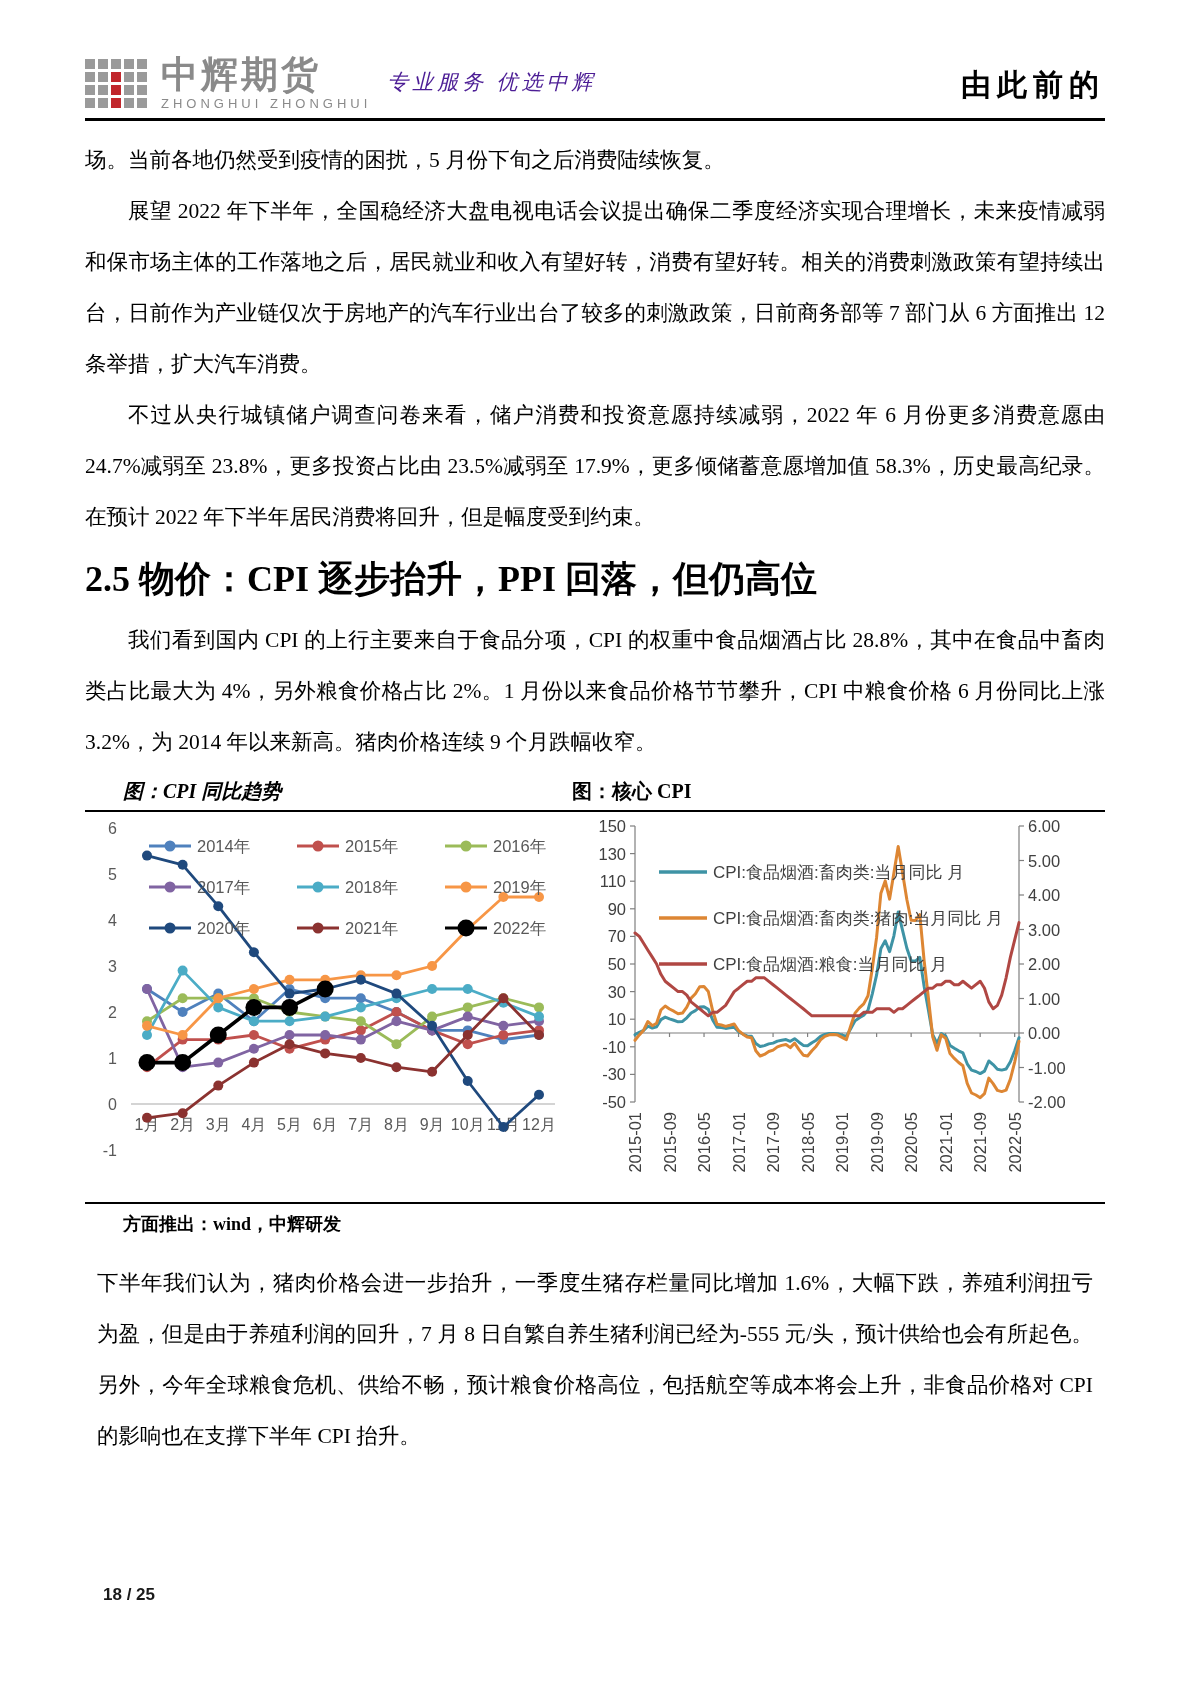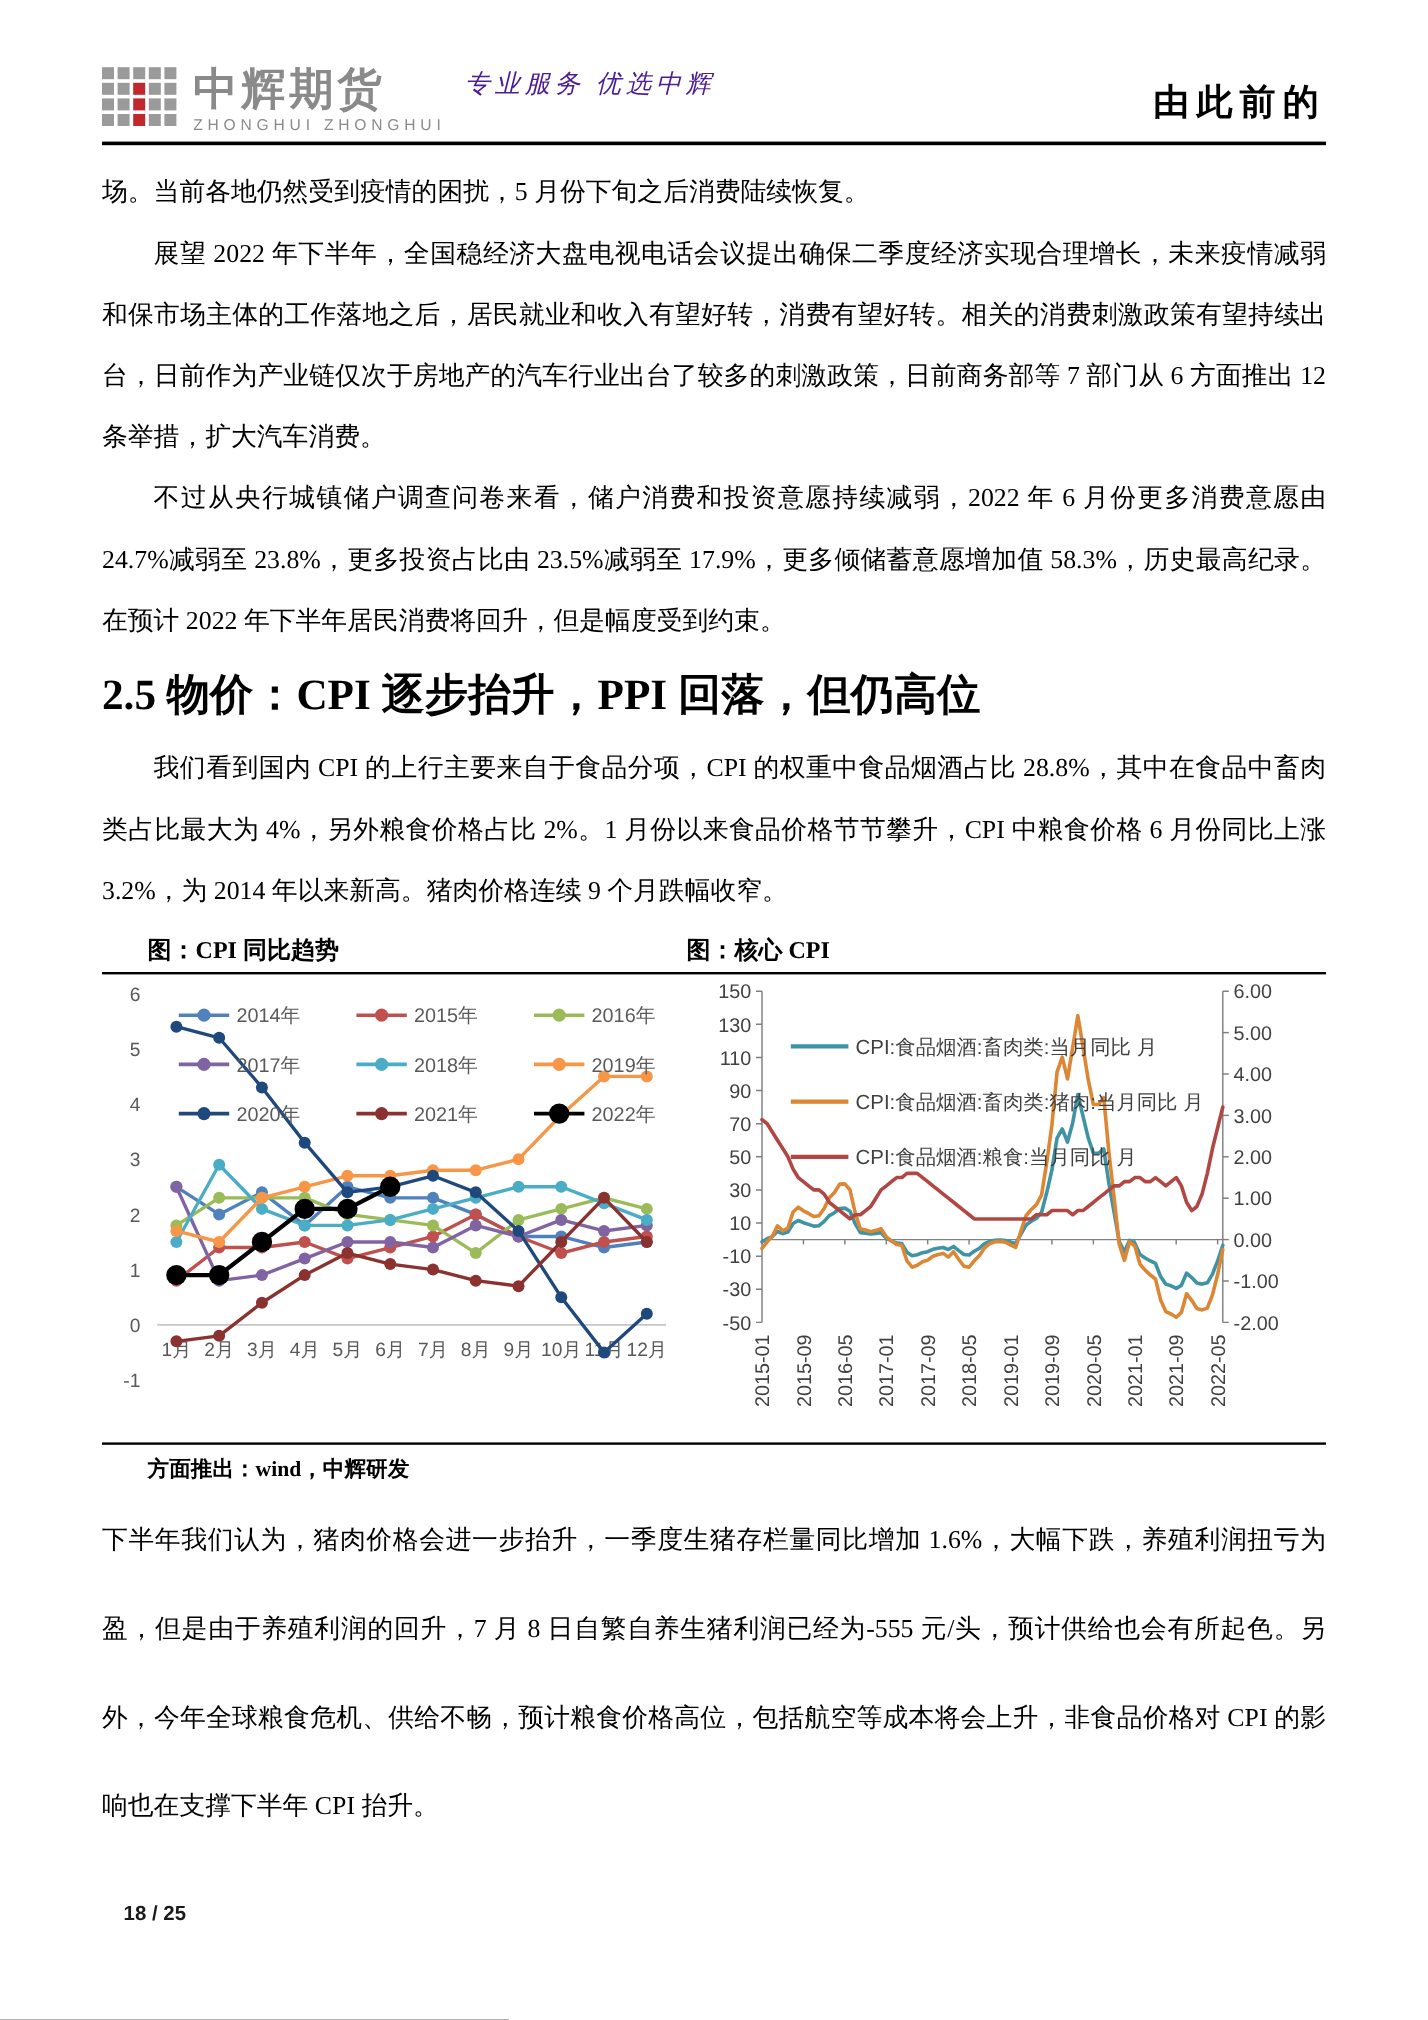--- a/index.html
+++ b/index.html
@@ -3,41 +3,41 @@
 <meta charset="utf-8">
 <style>
   html,body{margin:0;padding:0;background:#7d7d7d;}
   .page{position:relative;width:1190px;height:1683px;margin:0 auto;background:#ffffff;
         font-family:"Liberation Serif",serif;color:#000;overflow:hidden;}
   .doc{position:absolute;left:85px;top:36px;width:1020px;}
 
   
   .hdr{display:flex;justify-content:space-between;align-items:flex-end;
        border-bottom:3px solid #000;padding-bottom:8px;height:74px;}
-  .brand{display:flex;align-items:flex-start;}
+  .brand{display:flex;align-items:center;}
   .logo-grid{display:grid;grid-template-columns:repeat(5,10px);grid-auto-rows:10px;gap:3px;margin-right:14px;}
   .logo-grid i{background:var(--logo-gray,#9a9a9a);display:block;}
   .logo-grid i.r{background:var(--logo-red,#c1272d);}
   .brand-text{line-height:1;}
   .brand-cn{font-size:37px;font-weight:700;color:#8a8a8a;letter-spacing:3px;font-family:"Liberation Sans",sans-serif;}
   .brand-en{font-size:13px;color:#8a8a8a;letter-spacing:4px;margin-top:4px;font-family:"Liberation Sans",sans-serif;}
   .brand-tag{font-size:21px;color:#4c1d95;margin-left:16px;margin-bottom:2px;font-style:italic;letter-spacing:4px;}
   .doc-type{font-size:30px;font-weight:700;letter-spacing:6px;margin-bottom:4px;}
 
   
   .bodytext{margin-top:14px;}
   .bodytext p{margin:0;font-size:21.5px;line-height:51px;text-align:justify;}
   .bodytext p.ind{text-indent:2em;}
   h2.sec{font-size:36px;font-weight:700;margin:16px 0 16px 0;line-height:40px;}
 
   
   .charts{margin-top:10px;}
   .chart-titles{position:relative;height:32px;}
   .chart-titles span{position:absolute;font-size:20px;font-weight:700;}
-  .ct-left{left:38px;}
+  .ct-left{left:38px;font-style:italic;}
   .ct-right{left:487px;}
   .rule{height:0;border-top:2.5px solid #000;}
   .chart-row{display:flex;align-items:flex-start;padding-top:2px;}
   svg text{font-family:"Liberation Sans",sans-serif;}
   .ax{font-size:16px;fill:#595959;}
   .lg{font-size:16.5px;fill:#595959;}
   .ax2{font-size:16.5px;fill:#404040;}
   .lg2{font-size:17px;fill:#404040;}
   .source{font-size:18px;font-weight:700;padding:8px 0 10px 38px;font-family:"Liberation Serif",serif;}
 
@@ -377,18 +377,18 @@
             <g>
               <line x1="96" y1="150" x2="144" y2="150" stroke="#b04743" stroke-width="3.5"></line>
               <text x="150" y="156" class="lg2">CPI:食品烟酒:粮食:当月同比 月</text>
             </g>
           </svg>
       </div>
       <div class="rule"></div>
       <div class="source">方面推出：wind，中辉研发</div>
     </div>
 
-    <p class="ind" style="margin:0;font-size:21.5px;line-height:74px;text-align:justify;">下半年我们认为，猪肉价格会进一步抬升，一季度生猪存栏量同比增加 1.6%，大幅下跌，养殖利润扭亏为盈，但是由于养殖利润的回升，7 月 8 日自繁自养生猪利润已经为-555 元/头，预计供给也会有所起色。另外，今年全球粮食危机、供给不畅，预计粮食价格高位，包括航空等成本将会上升，非食品价格对 CPI 的影响也在支撑下半年 CPI 抬升。</p>
+    <p class="ind" style="margin:12px;font-size:21.5px;line-height:51px;text-align:justify;">下半年我们认为，猪肉价格会进一步抬升，一季度生猪存栏量同比增加 1.6%，大幅下跌，养殖利润扭亏为盈，但是由于养殖利润的回升，7 月 8 日自繁自养生猪利润已经为-555 元/头，预计供给也会有所起色。另外，今年全球粮食危机、供给不畅，预计粮食价格高位，包括航空等成本将会上升，非食品价格对 CPI 的影响也在支撑下半年 CPI 抬升。</p>
 
   </div>
 
   <div class="footer-page">18 / 25</div>
 </div>
 
 </body></html>

